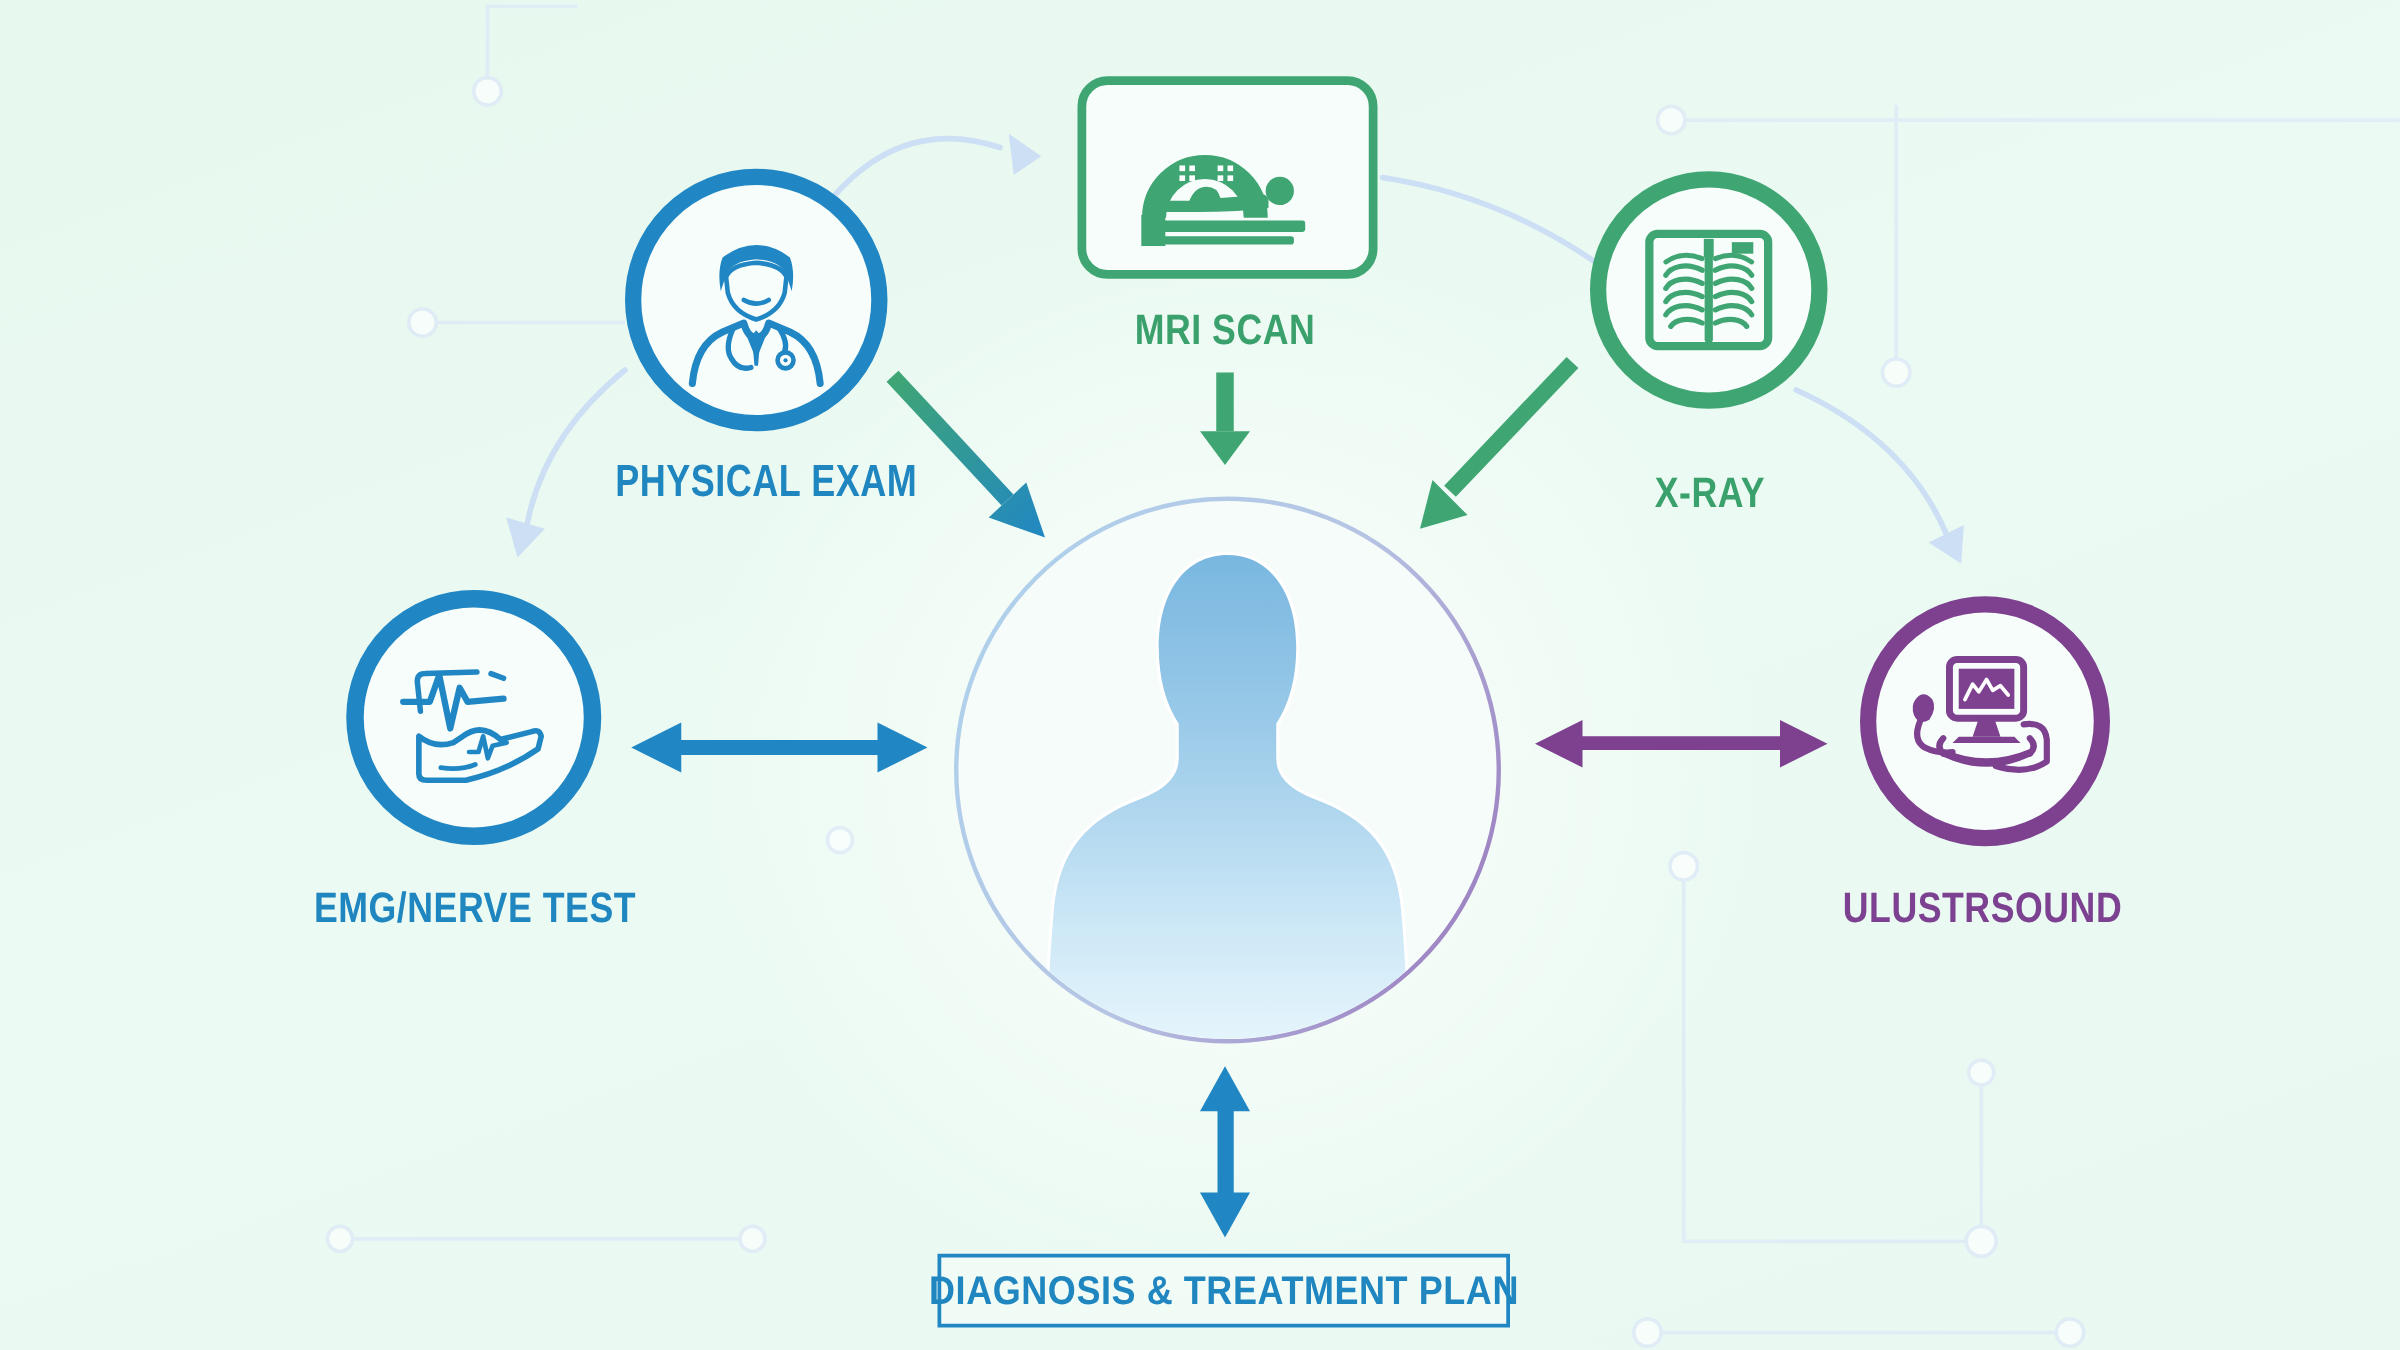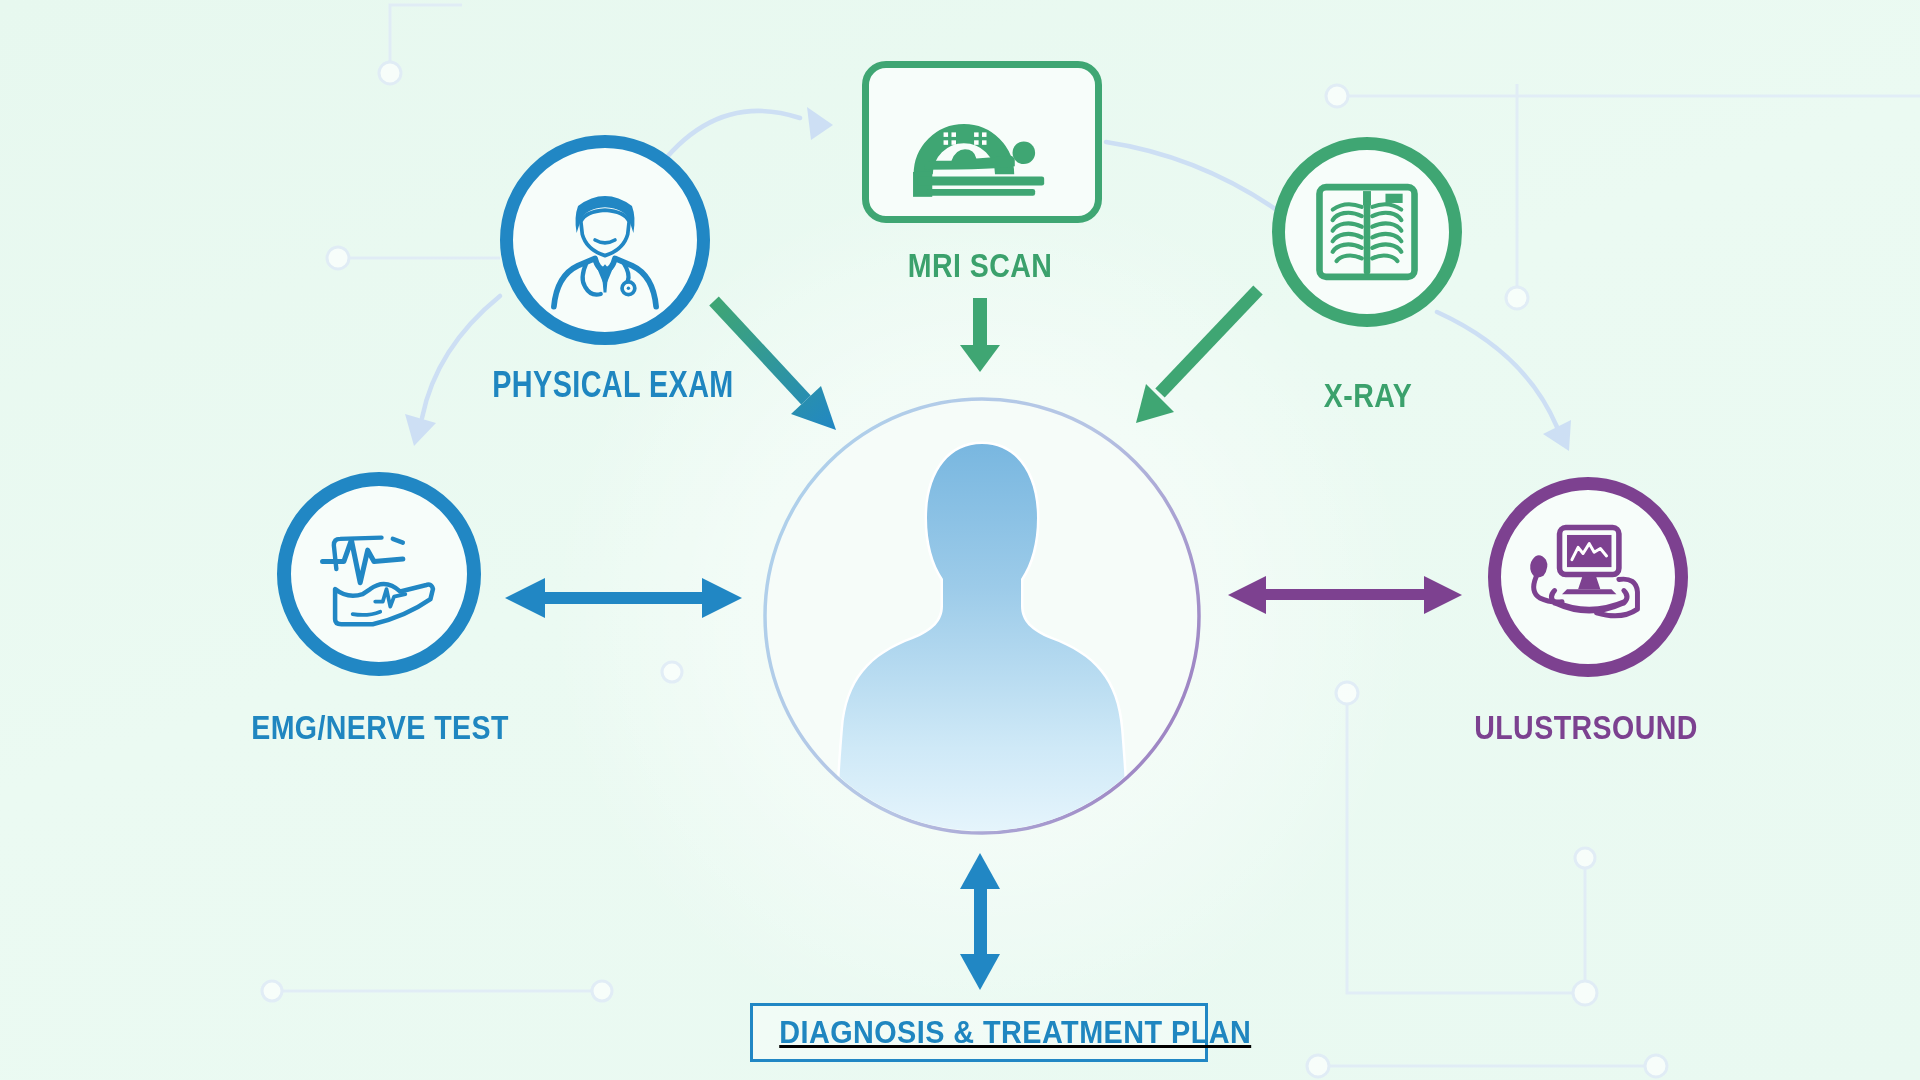--- a/index.html
+++ b/index.html
@@ -27,21 +27,21 @@
   }
   .lbl{
     position:absolute;font-weight:700;white-space:nowrap;z-index:3;
     transform:translate(-50%,-50%) scaleX(0.84);letter-spacing:.5px;
   }
   .lbl.blue{color:#1f86c0;}
   .lbl.green{color:#3ba16c;}
   .lbl.purple{color:#7c4190;}
   .diag-box{
     position:absolute;box-sizing:border-box;border:3px solid #2187c4;background:rgba(255,255,255,.35);
-    display:flex;align-items:center;z-index:3;text-decoration:underline;
+    display:flex;align-items:center;justify-content:center;z-index:3;
   }
   .diag-box span{
     font-weight:700;color:#1f86c0;font-size:32px;letter-spacing:.5px;
     transform:scaleX(0.9);white-space:nowrap;
   }
 </style>
 </head>
 <body>
 
 <div id="stage">

